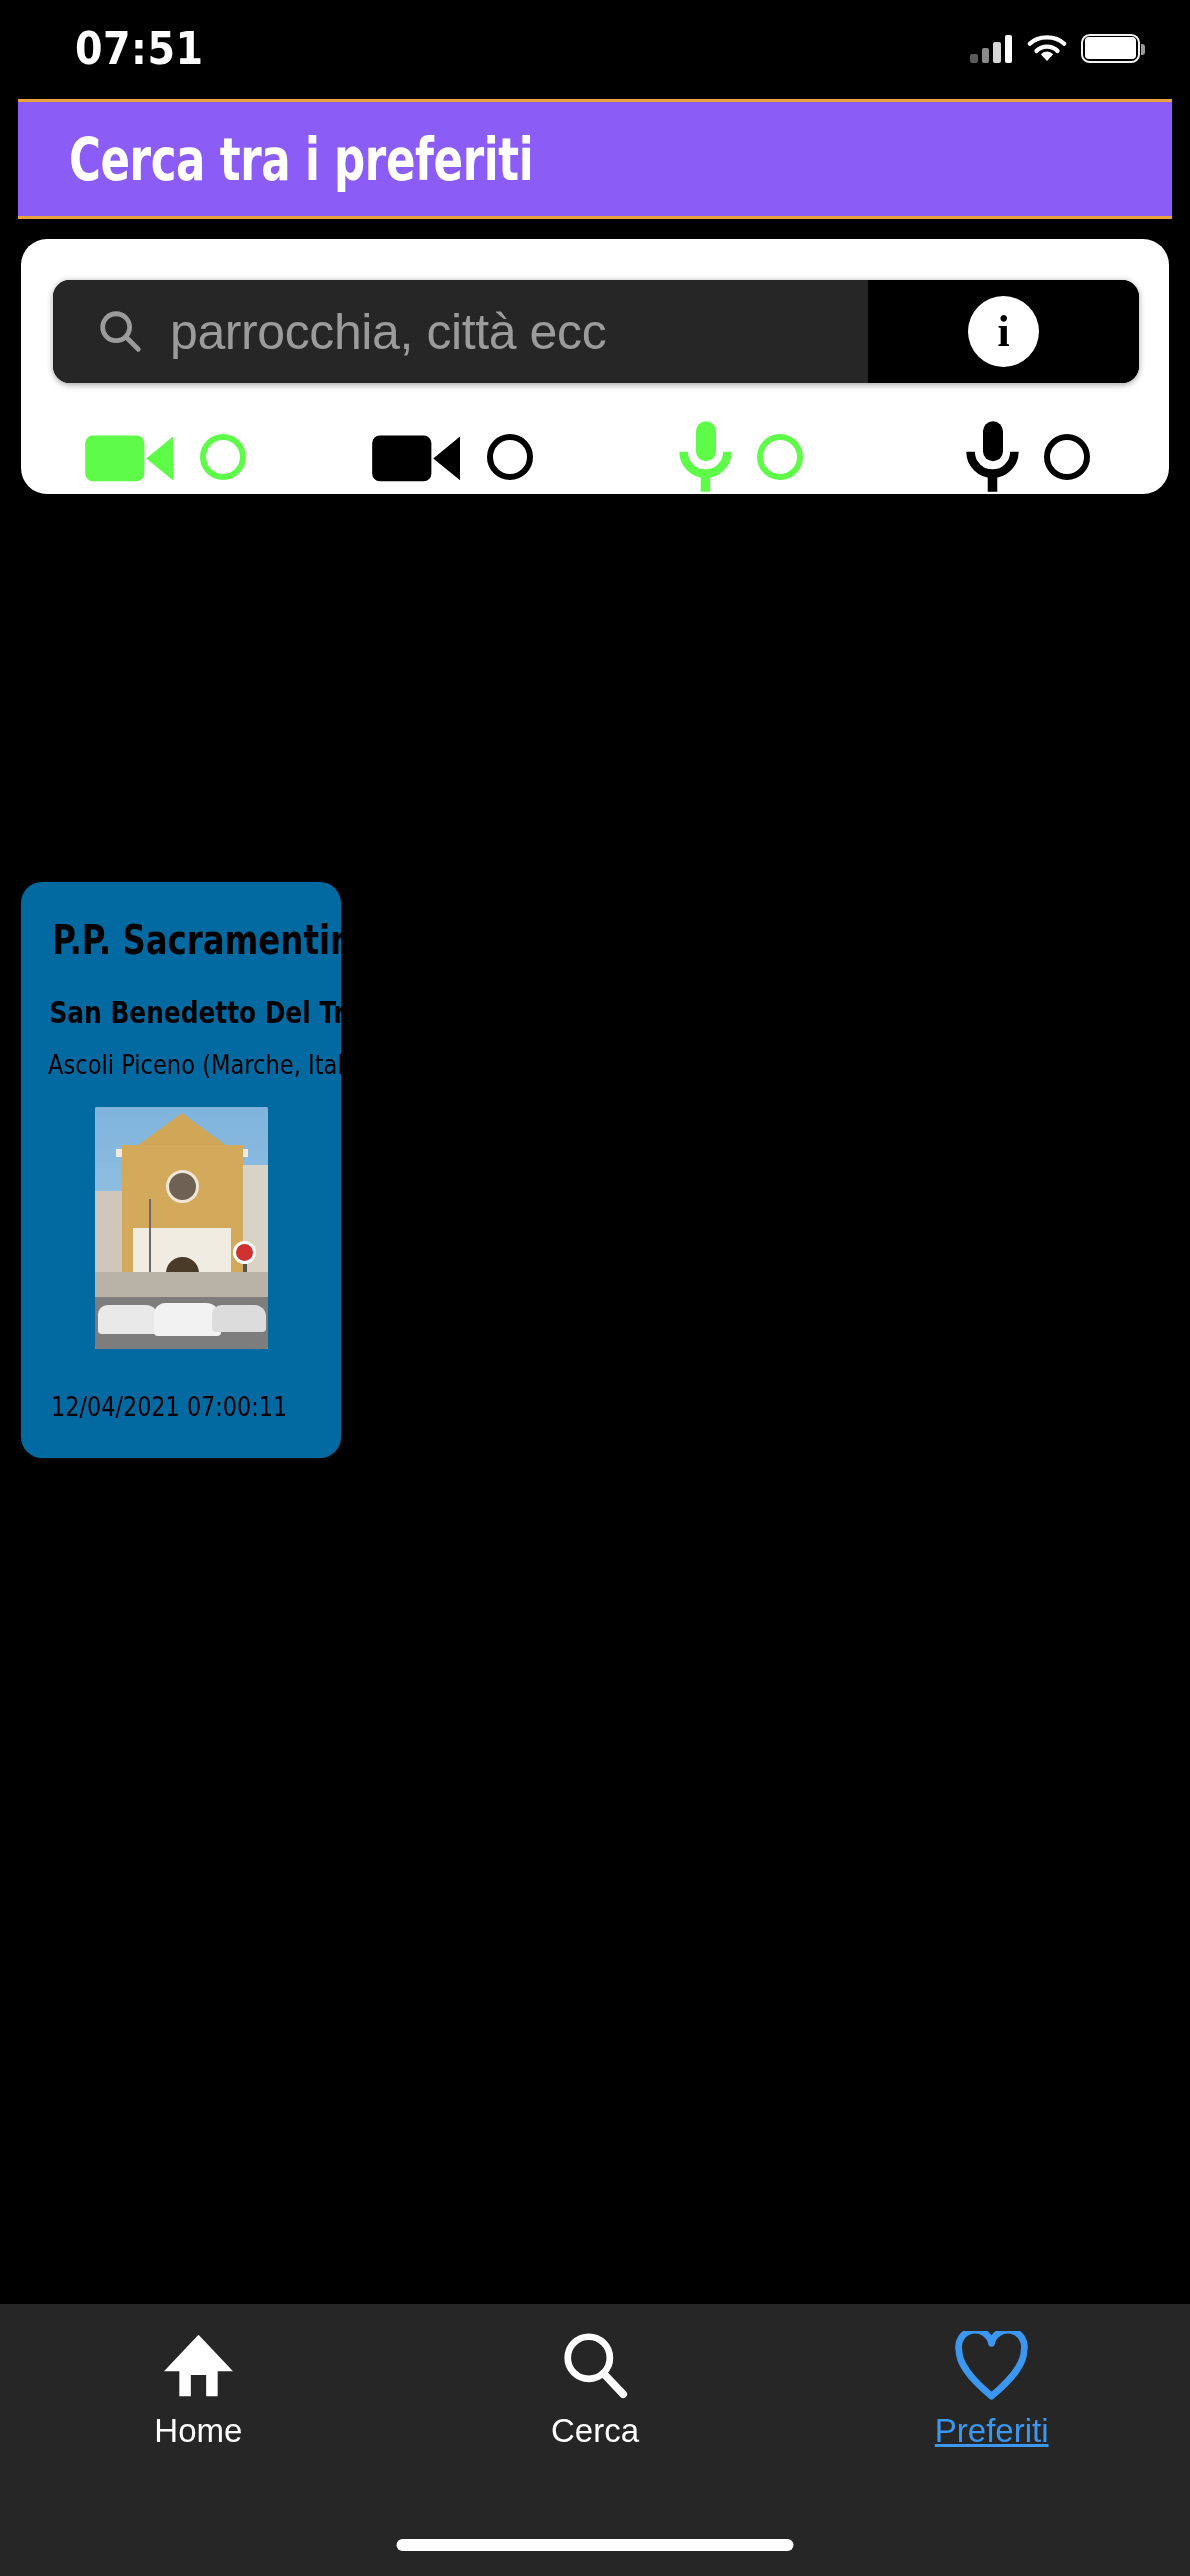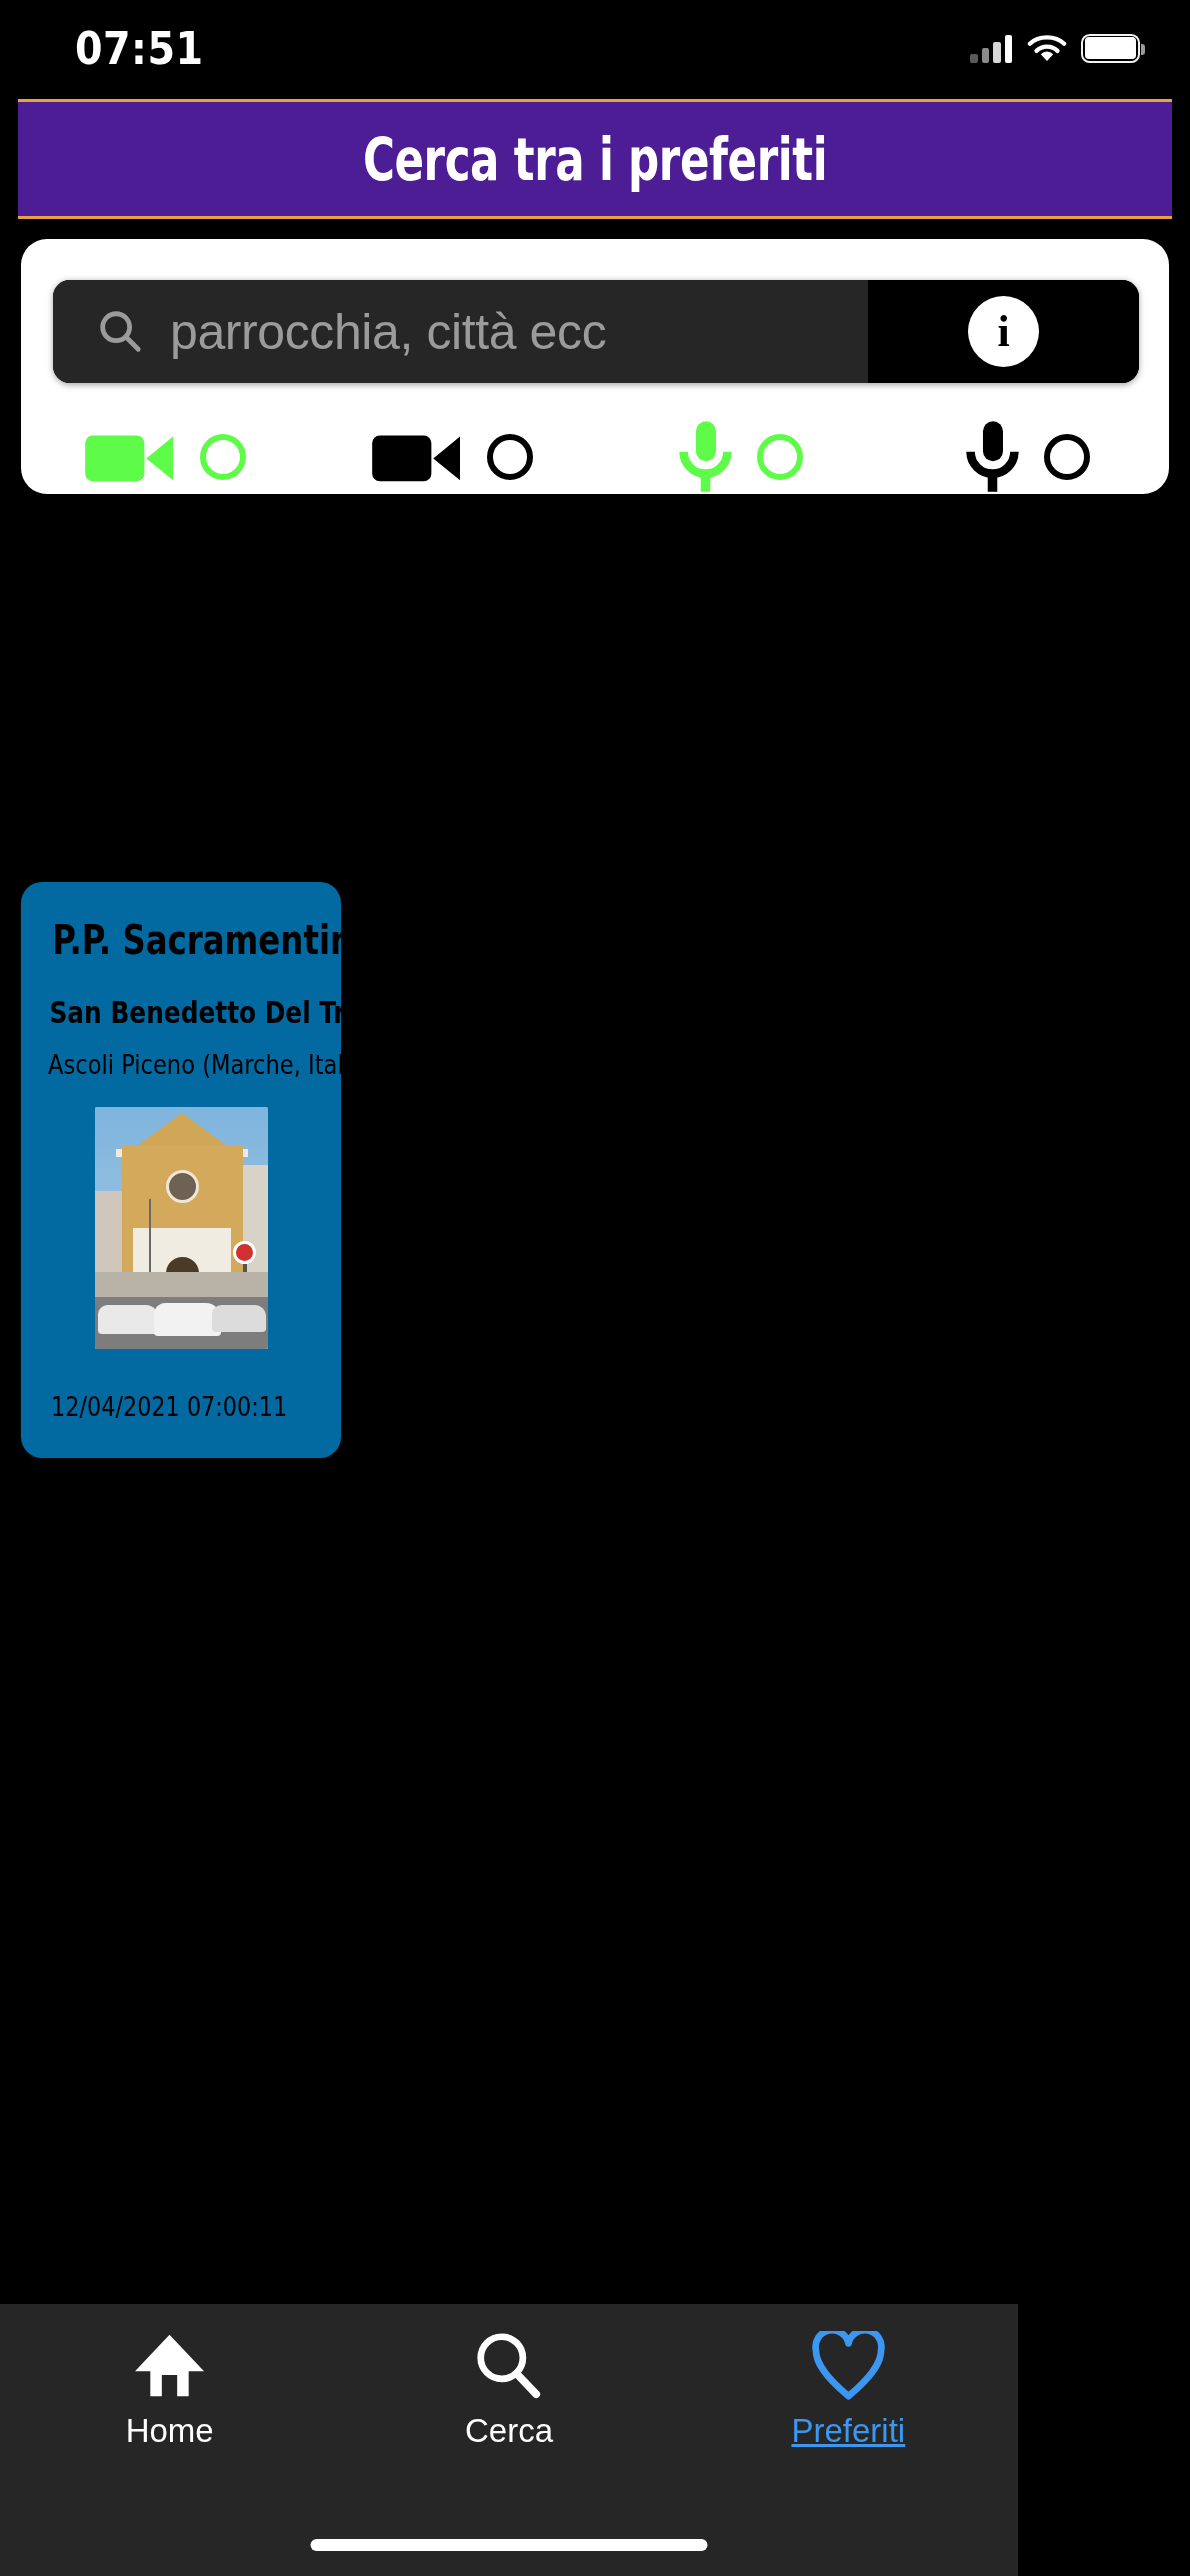--- a/index.html
+++ b/index.html
@@ -35,24 +35,24 @@
   }
   .batt:after{
     content:""; position:absolute; right:-6.7px; top:8.6px; width:3.8px; height:10.5px;
     background:rgba(255,255,255,.6); border-radius:0 2.9px 2.9px 0;
   }
   .batt span{ display:block; height:100%; width:100%; background:#fff; border-radius:3.8px;}
 
   
   .header {
     position:absolute; top:99px; left:18px; width:1154px; height:120px;
-    background:#4c1d95;
+    background:#8b5cf6;
     border-top:3.8px solid #e8a33d;
     border-bottom:3.8px solid #e8a33d;
-    display:flex; align-items:center; justify-content:center;
+    display:flex; align-items:center; justify-content:flex-start;
   }
   .header-title{
     color:#fff; font-size:59px; font-weight:700;
     font-family:"DejaVu Sans Condensed","Liberation Sans Narrow","Liberation Sans",sans-serif;
     letter-spacing:-0.5px; white-space:nowrap;
     transform:scaleX(0.82); transform-origin:center;
   }
 
   
   .search-panel{
@@ -166,21 +166,21 @@
   }
   .poi-date{
     color:#000; font-size:27px; font-weight:400; white-space:nowrap;
     font-family:"DejaVu Sans Condensed","Liberation Sans Narrow","Liberation Sans",sans-serif;
     transform:scaleX(0.92); transform-origin:left center;
     flex:1;
   }
 
   
   .tabbar{
-    position:absolute; left:0; bottom:0; width:1018px; height:272px;
+    position:absolute; left:0; bottom:0; width:1190px; height:272px;
     background:#262626; display:flex; align-items:flex-start;
     padding-top:27px;
   }
   .tab{ flex:1; display:flex; flex-direction:column; align-items:center; gap:11.5px; }
   .tab-label{
     font-size:33px; color:#fff;
     font-family:"Liberation Sans",sans-serif;
   }
   .tab.active .tab-label{ color:#3b97f0;text-decoration:underline; }
   .home-indicator{

